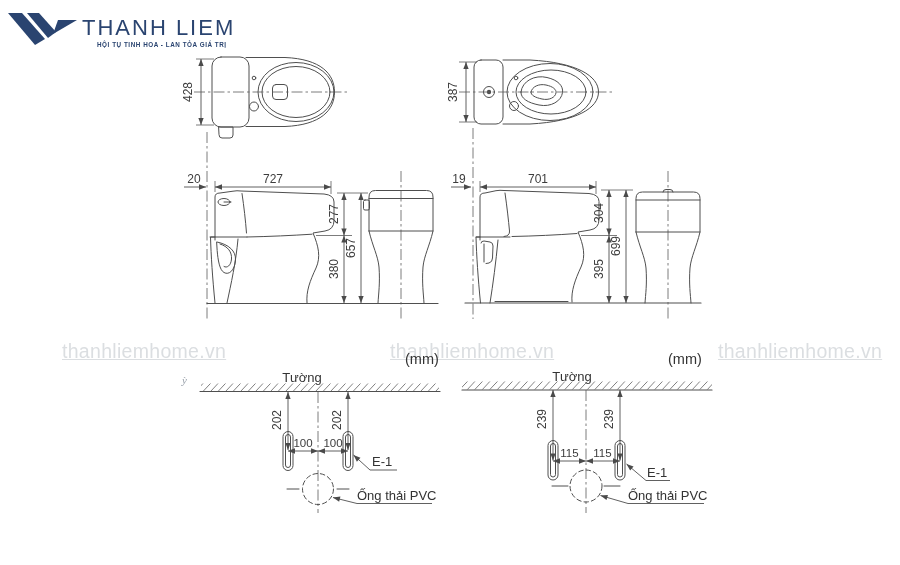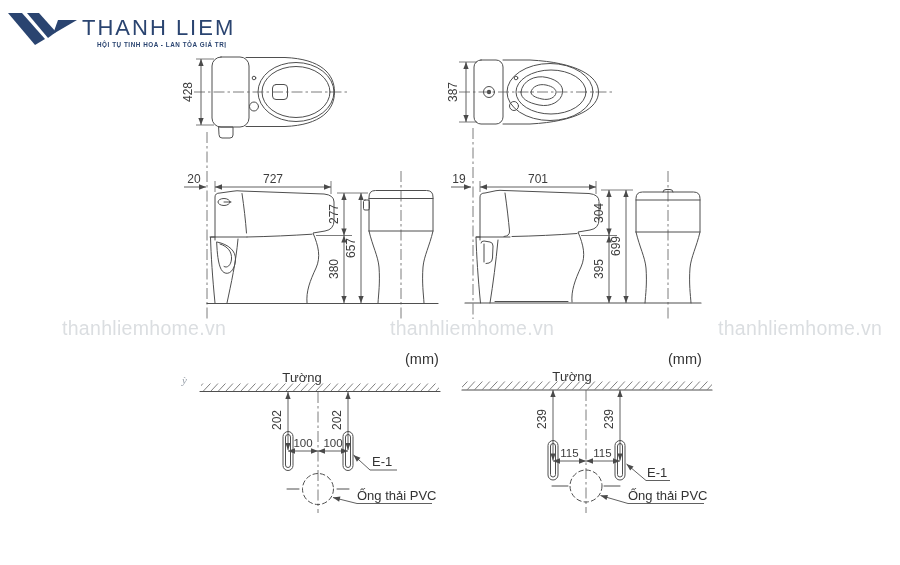--- a/index.html
+++ b/index.html
@@ -9,22 +9,22 @@
 
   
   .logo{position:absolute;left:10px;top:8px;width:230px;height:50px;}
   .logo-mark{position:absolute;left:-2px;top:5px;}
   .logo-name{position:absolute;left:72px;top:7px;font-size:22px;letter-spacing:2px;
              font-weight:500;color:#2a4470;white-space:nowrap;}
   .logo-tagline{position:absolute;left:87px;top:33px;font-size:6.3px;font-weight:bold;
                 letter-spacing:.55px;color:#2a4470;white-space:nowrap;}
 
   
-  .wm{position:absolute;top:317px;font-size:19.5px;color:#dbdee1;letter-spacing:.3px;
-      white-space:nowrap;}
+  .wm{position:absolute;top:340px;font-size:19.5px;color:#dbdee1;letter-spacing:.3px;
+      white-space:nowrap;text-decoration:underline;}
   .wm1{left:62px;} .wm2{left:390px;} .wm3{left:718px;}
 
   
   .caption{position:absolute;left:0;right:0;top:526px;text-align:center;
            font-size:23px;color:#9e9e9e;white-space:nowrap;}
 
   
   .ln{fill:none;stroke:#4f4f4f;stroke-width:1;stroke-linecap:round;stroke-linejoin:round;}
   .thick{stroke-width:1.2;}
   .dimln{fill:none;stroke:#4f4f4f;stroke-width:.9;}

